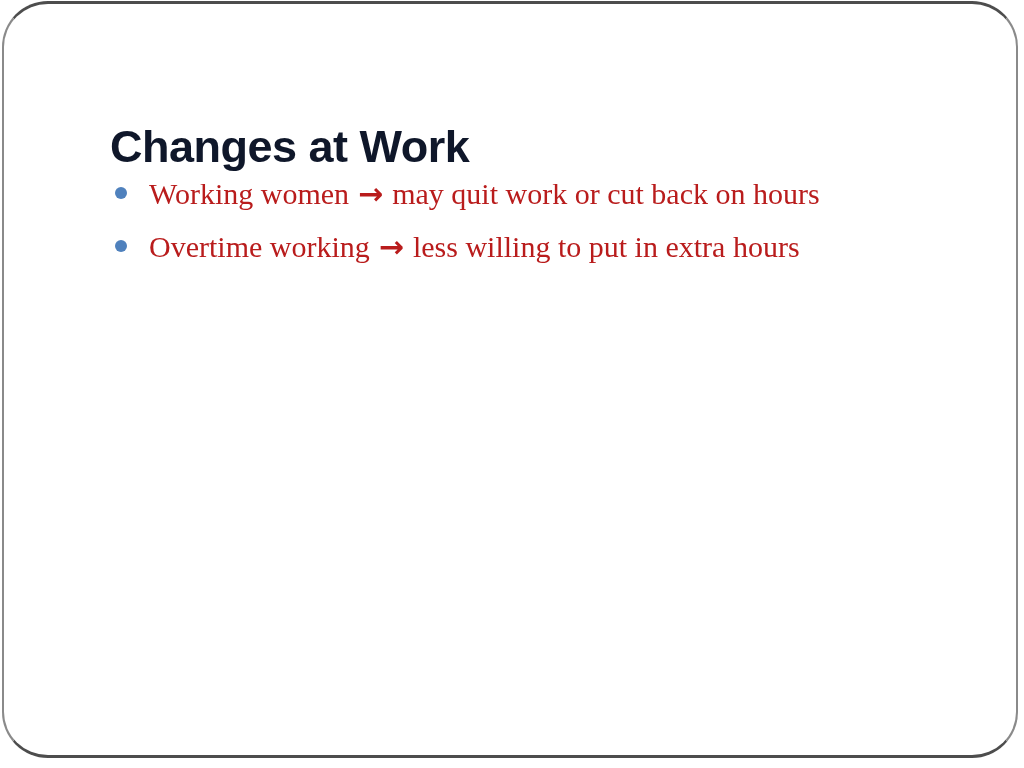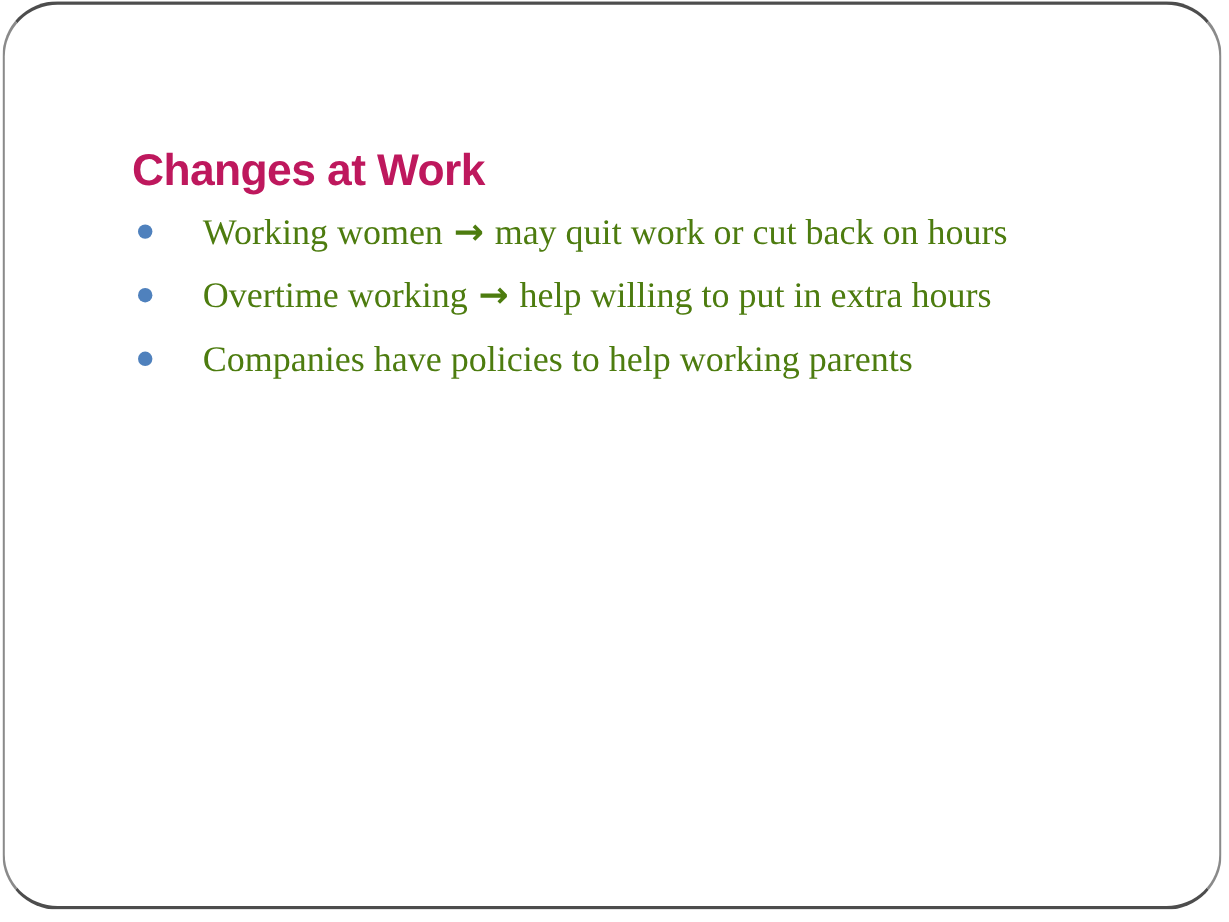--- a/index.html
+++ b/index.html
@@ -29,45 +29,44 @@
     border-top: 3px solid #4d4d4d;
     border-bottom: 3px solid #4d4d4d;
     border-radius: 46px;
     box-sizing: border-box;
   }
   .slide-title {
     position: absolute;
     left: 106px;
     top: 84px;
     font-family: "Liberation Sans", sans-serif;
-    font-size: 37px;
+    font-size: 45px;
     line-height: 58px;
     letter-spacing: -0.5px;
-    color: #be185d;
+    color: #0f172a;
     white-space: nowrap;
   }
   .bullet-list {
     position: absolute;
     left: 110px;
     top: 172px;
     margin: 0;
     padding: 0;
     list-style: none;
     width: 840px;
   }
   .bullet-item {
     display: flex;
     align-items: flex-start;
     margin: 0 0 17px 0;
     font-family: "Liberation Serif", serif;
     font-size: 30px;
     line-height: 36px;
-    color: #4d7c0f;
+    color: #b91c1c;
     white-space: nowrap;
-    gap: 20px;
   }
   .bullet-dot {
     flex: 0 0 auto;
     width: 12px;
     height: 12px;
     border-radius: 50%;
     background: #4F81BD;
     margin: 11px 22px 0 1px;
   }
   .bullet-text .arrow {
@@ -90,23 +89,19 @@
 
     <ul class="bullet-list">
 
       <li class="bullet-item">
         <span class="bullet-dot"></span>
         <span class="bullet-text"><span>Working women</span><span class="arrow">→</span><span>may quit work or cut back on hours</span></span>
       </li>
 
       <li class="bullet-item">
         <span class="bullet-dot"></span>
-        <span class="bullet-text"><span>Overtime working</span><span class="arrow">→</span><span>help willing to put in extra hours</span></span>
+        <span class="bullet-text"><span>Overtime working</span><span class="arrow">→</span><span>less willing to put in extra hours</span></span>
       </li>
 
-      <li class="bullet-item">
-        <span class="bullet-dot"></span>
-        <span class="bullet-text"><span>Companies have policies to help working parents</span><span class="arrow"></span><span></span></span>
-      </li>
 
     </ul>
   </div>
 </div>
 
 </body></html>

